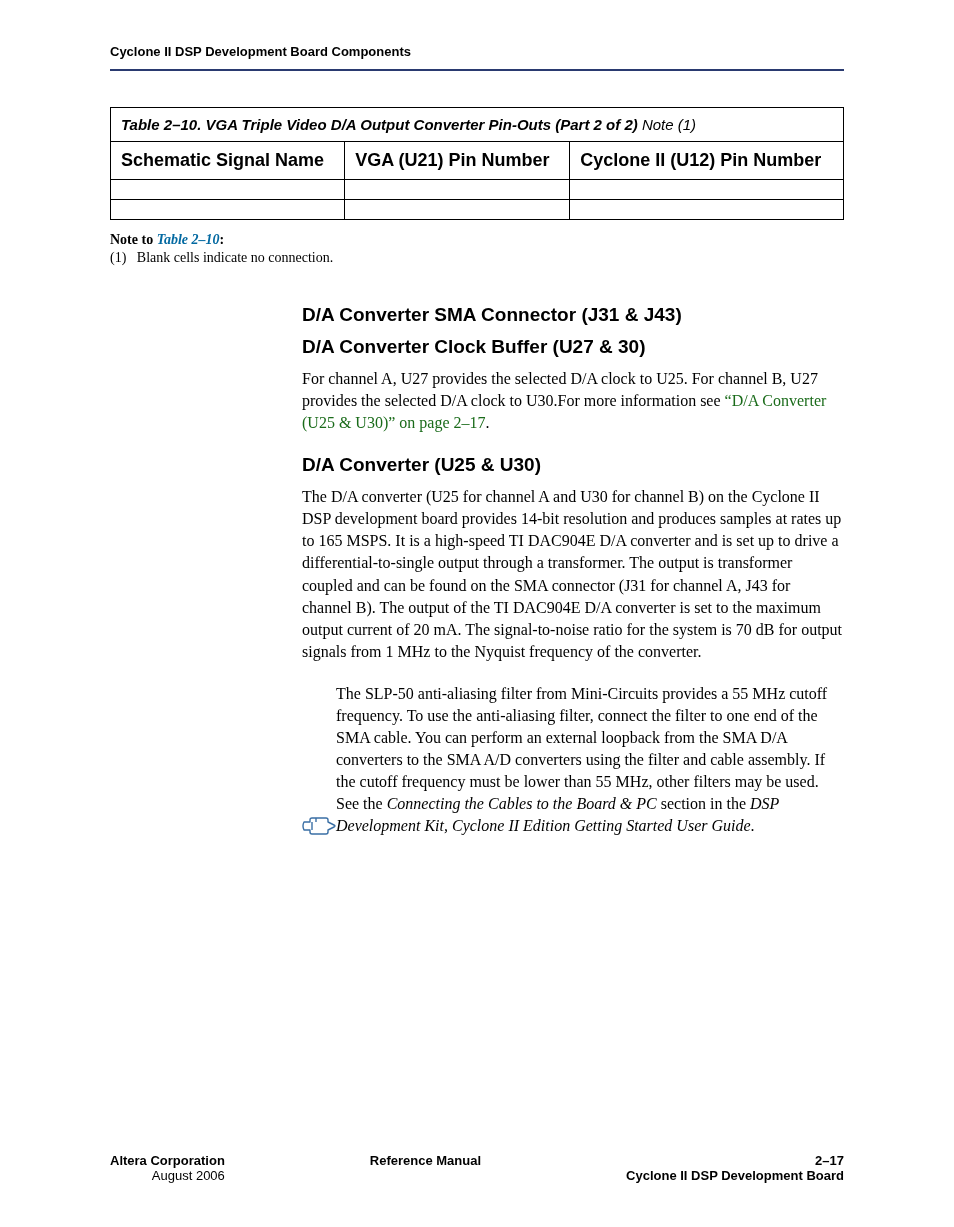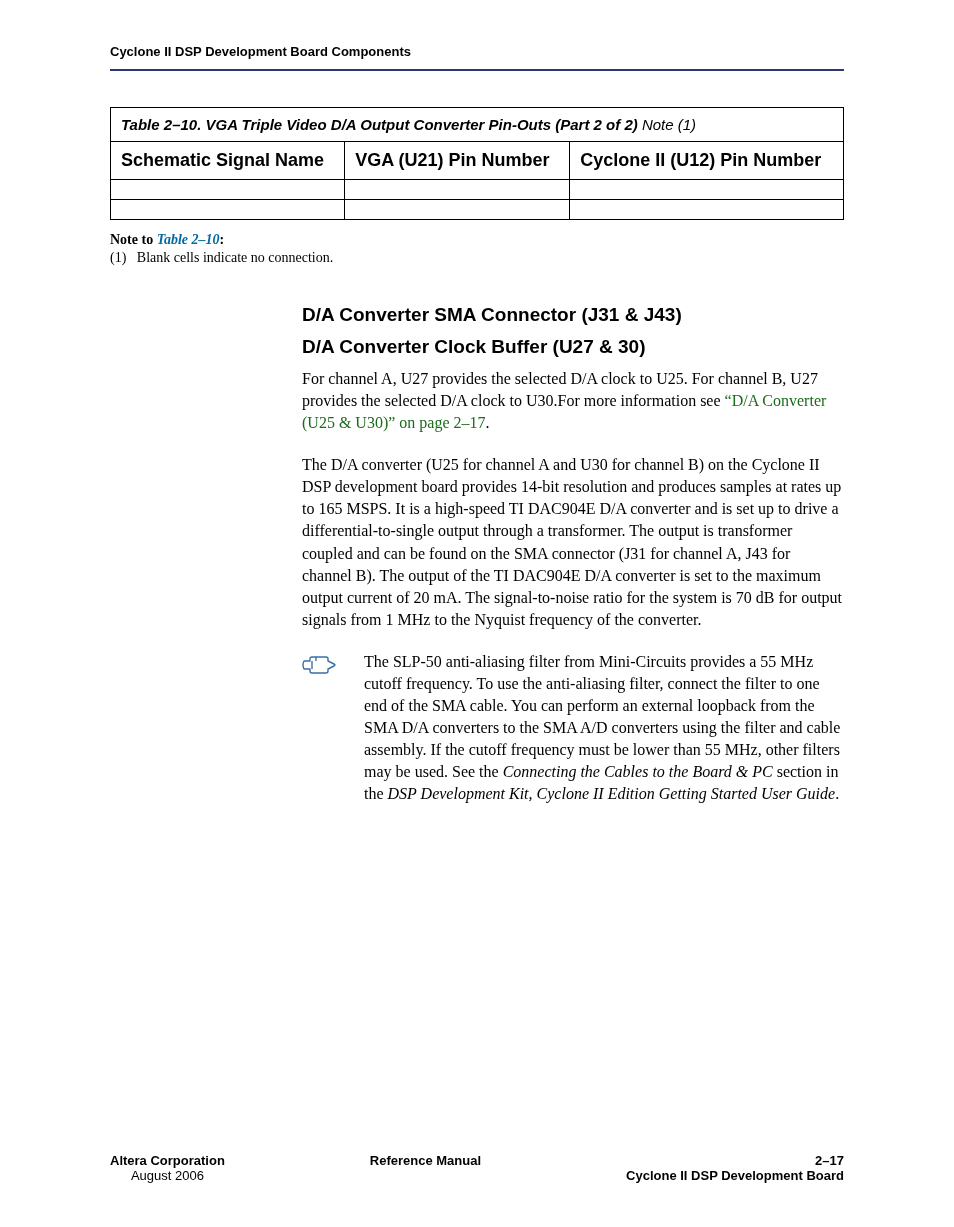--- a/index.html
+++ b/index.html
@@ -85,22 +85,21 @@
     .para {
       font-size: 16px;
       line-height: 1.38;
       margin-bottom: 20px;
     }
     .xref-green {
       color: #1a6b1a;
     }
     .note-block {
       display: flex;
-      align-items: flex-start;
-      gap: 28px;
+      align-items: flex-end;
       margin-bottom: 24px;
     }
     .note-icon {
       flex: 0 0 auto;
       width: 34px;
       height: 22px;
       color: #3a6fa5;
       margin-top: 3px;
     }
     .note-text {
@@ -111,21 +110,21 @@
     .footer {
       position: absolute;
       left: 110px;
       right: 110px;
       bottom: 44px;
       display: flex;
       justify-content: space-between;
       font-family: Arial, Helvetica, sans-serif;
       font-size: 13px;
     }
-    .footer .left { text-align: center; }
+    .footer .left { text-align: right; }
     .footer .center { text-align: center; font-weight: bold; }
     .footer .right { text-align: right; font-weight: bold; }
     .footer .left .bold { font-weight: bold; }
   </style>
 </head>
 <body>
 
 <div class="header-region">
   <div class="running-head">Cyclone II DSP Development Board Components</div>
   <hr class="header-rule">
@@ -167,20 +166,21 @@
 
   <div class="body-col">
 
     <h2 class="section">D/A Converter SMA Connector (J31 &amp; J43)</h2>
 
     <h2 class="section">D/A Converter Clock Buffer (U27 &amp; 30)</h2>
     <p class="para">
       <span>For channel A, U27 provides the selected D/A clock to U25. For channel B, U27 provides the selected D/A clock to U30.For more information see </span><span class="xref-green">“D/A Converter (U25 &amp; U30)” on page 2–17</span><span>.</span>
     </p>
 
+    <h2 class="section">D/A Converter (U25 &amp; U30)</h2>
     <p class="para">The D/A converter (U25 for channel A and U30 for channel B) on the Cyclone II DSP development board provides 14-bit resolution and produces samples at rates up to 165 MSPS. It is a high-speed TI DAC904E D/A converter and is set up to drive a differential-to-single output through a transformer. The output is transformer coupled and can be found on the SMA connector (J31 for channel A, J43 for channel B). The output of the TI DAC904E D/A converter is set to the maximum output current of 20 mA. The signal-to-noise ratio for the system is 70 dB for output signals from 1 MHz to the Nyquist frequency of the converter.</p>
 
     <div class="note-block">
       <svg class="note-icon" viewBox="0 0 34 22">
         <path d="M2 7 L8 7 L8 5 Q8 3 10 3 L24 3 Q26 3 26 5 L26 7 L32 10 Q34 11 32 12 L26 15 L26 17 Q26 19 24 19 L10 19 Q8 19 8 17 L8 15 L2 15 Q0 11 2 7 Z M10 7 L10 15 M14 3 L14 7" fill="none" stroke="#3a6fa5" stroke-width="1.4" stroke-linejoin="round"></path>
       </svg>
       <div class="note-text">
         <span>The SLP-50 anti-aliasing filter from Mini-Circuits provides a 55 MHz cutoff frequency. To use the anti-aliasing filter, connect the filter to one end of the SMA cable. You can perform an external loopback from the SMA D/A converters to the SMA A/D converters using the filter and cable assembly. If the cutoff frequency must be lower than 55 MHz, other filters may be used. See the </span><span class="ital">Connecting the Cables to the Board &amp; PC</span><span> section in the </span><span class="ital">DSP Development Kit, Cyclone II Edition Getting Started User Guide</span><span>.</span>
       </div>
     </div>

